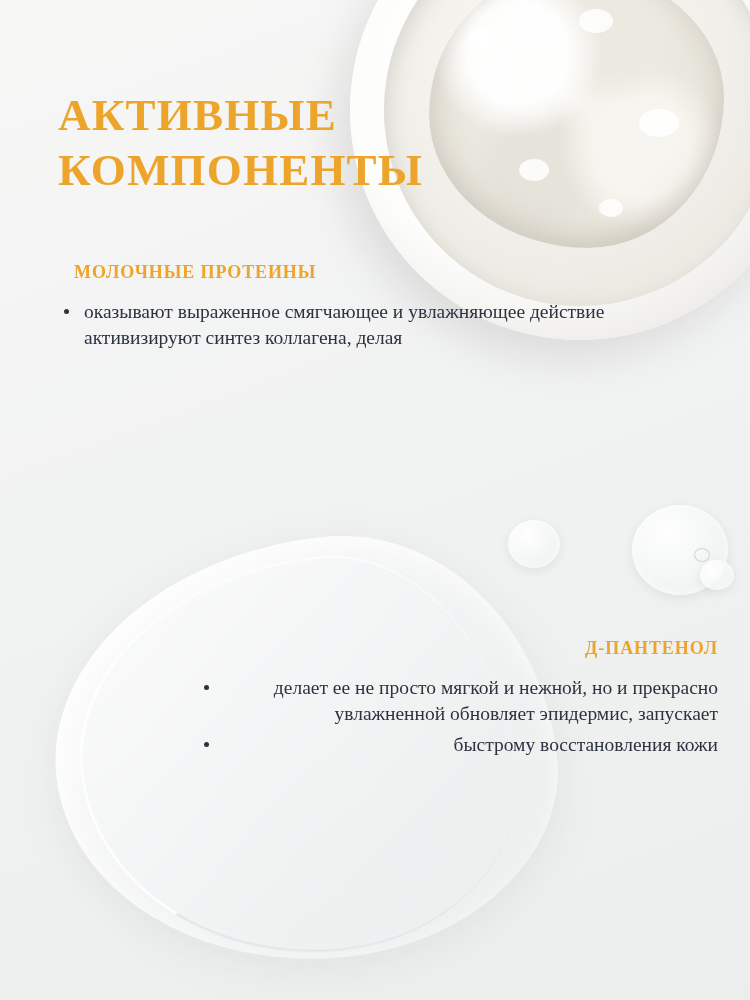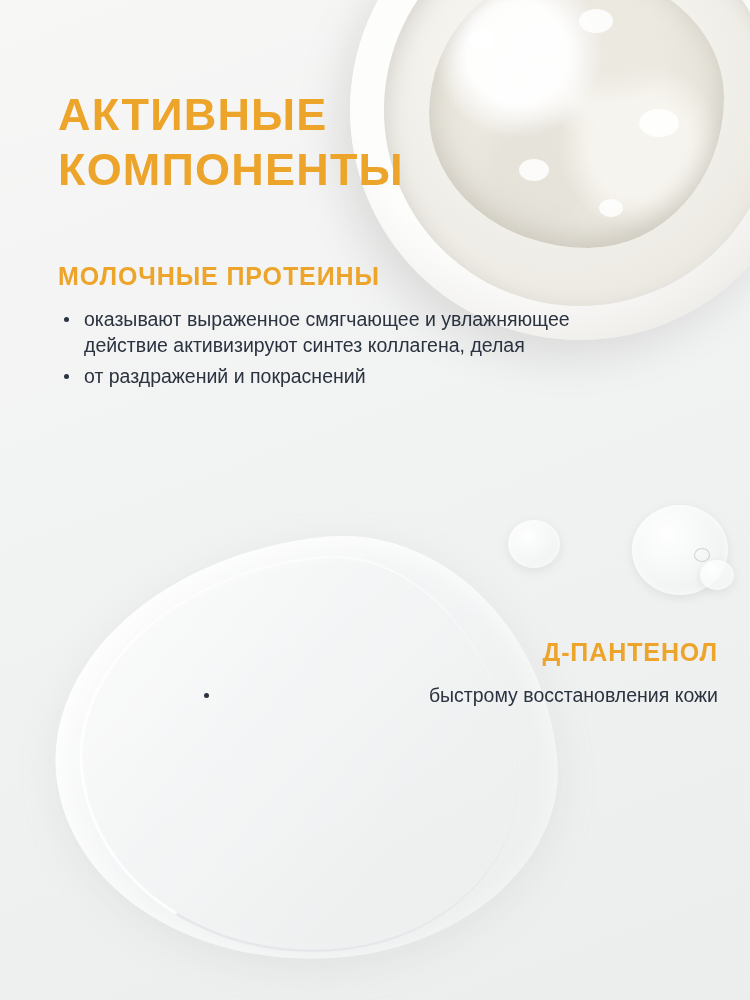--- a/index.html
+++ b/index.html
@@ -13,20 +13,21 @@
     background: #f2f3f3;
     overflow: hidden;
   }
 
   .page {
     position: relative;
     width: 750px;
     height: 1000px;
     background: linear-gradient(160deg, #f7f7f6 0%, #f1f2f2 45%, #eceded 100%);
     overflow: hidden;
+    font-family: Liberation Serif, serif;
   }
 
   
   .bowl {
     position: absolute;
     top: -120px;
     right: -60px;
     width: 460px;
     height: 460px;
     border-radius: 50%;
@@ -127,25 +128,25 @@
     font-weight: 700;
     letter-spacing: 1.2px;
     text-transform: uppercase;
   }
 
   .section {
     position: absolute;
   }
   .section-title {
     color: #eda42a;
-    font-size: 25px;
+    font-size: 18px;
     font-weight: 700;
     letter-spacing: 0.9px;
     text-transform: uppercase;
-    margin: 0 0 16px 0;
+    margin: 0 0 16px 16px;
   }
   ul.bullets {
     list-style: none;
     margin: 0;
     padding: 0;
   }
   ul.bullets li {
     position: relative;
     padding-left: 26px;
     margin-bottom: 5px;
@@ -194,25 +195,25 @@
   <div class="droplet ring"></div>
 
   <div class="content">
 
     <h1 class="headline">АКТИВНЫЕ КОМПОНЕНТЫ</h1>
 
     <section class="section" id="section-proteins">
       <h2 class="section-title">МОЛОЧНЫЕ ПРОТЕИНЫ</h2>
       <ul class="bullets">
         <li>оказывают выраженное смягчающее и увлажняющее действие активизируют синтез коллагена, делая</li>
-        <li>от раздражений и покраснений</li>
       </ul>
     </section>
 
     <section class="section" id="section-panthenol">
       <h2 class="section-title">Д-ПАНТЕНОЛ</h2>
       <ul class="bullets">
+        <li>делает ее не просто мягкой и нежной, но и прекрасно увлажненной обновляет эпидермис, запускает</li>
         <li>быстрому восстановления кожи</li>
       </ul>
     </section>
 
   </div>
 </div>
 
 </body></html>

